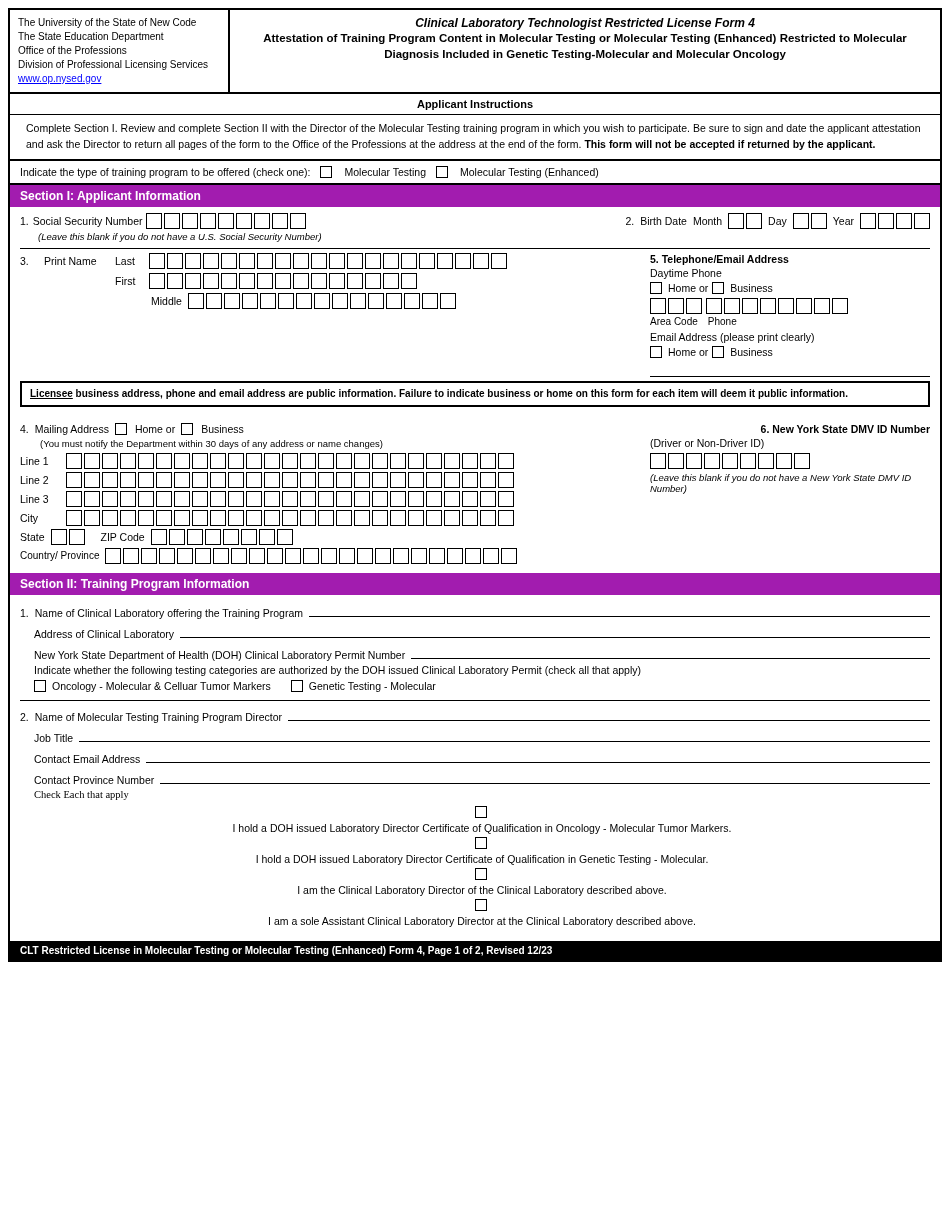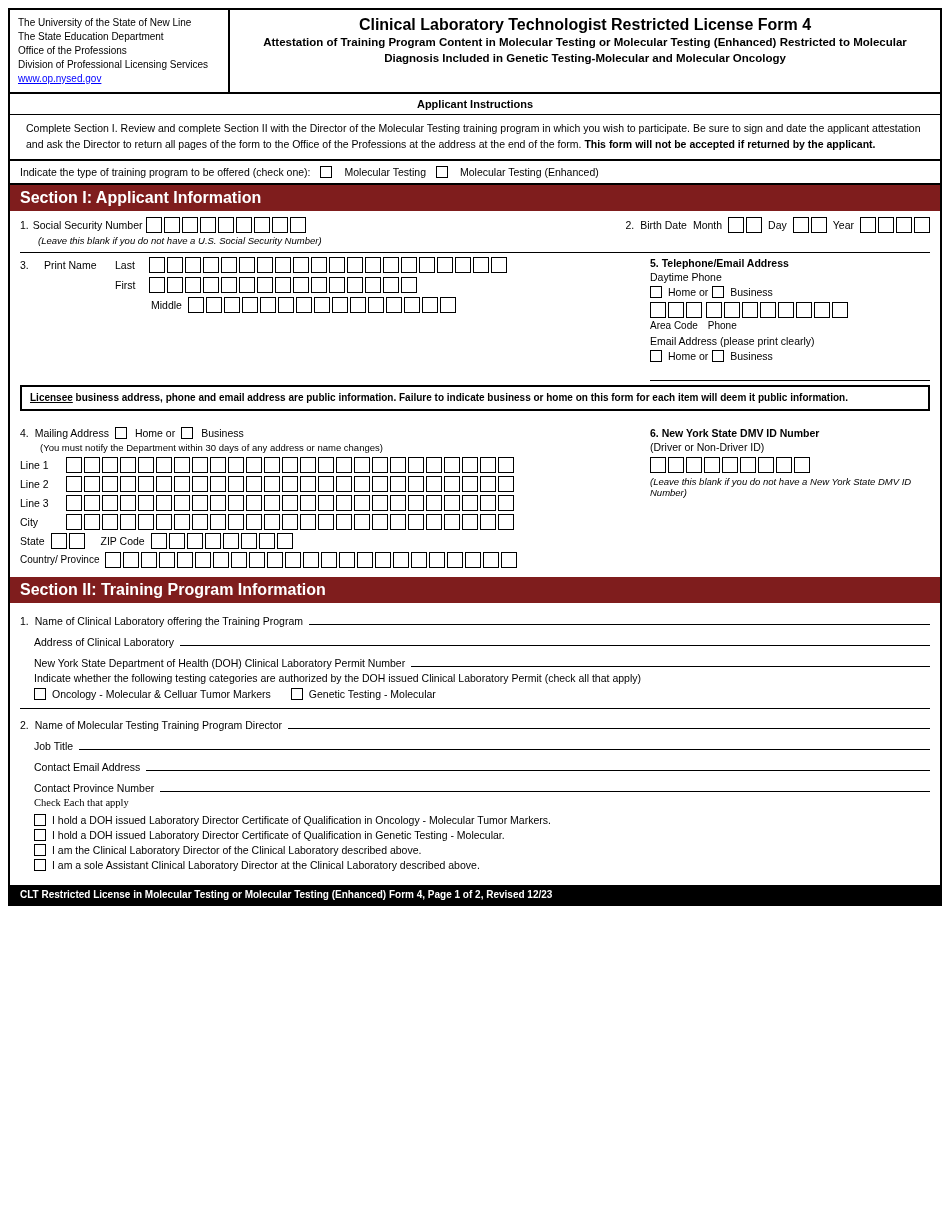--- a/index.html
+++ b/index.html
@@ -32,22 +32,23 @@
     .header-left a {
       color: blue;
       text-decoration: underline;
     }
     .header-right {
       flex: 1;
       padding: 6px 10px;
       text-align: center;
     }
     .header-right h1 {
-      font-size: 16px;
+      font-size: 12px;
       font-weight: bold;
+      font-style: italic;
     }
     .header-right p {
       font-size: 11.5px;
       font-weight: bold;
       line-height: 1.4;
     }
     
     .instructions-header {
       text-align: center;
       font-weight: bold;
@@ -64,25 +65,25 @@
     .training-type-row {
       padding: 5px 10px;
       border-bottom: 2px solid #000;
       font-size: 10.5px;
       display: flex;
       align-items: center;
       gap: 10px;
     }
     
     .section-header {
-      background: #7f1d1d;
+      background: #a21caf;
       color: #fff;
       font-weight: bold;
       padding: 4px 10px;
-      font-size: 16px;
+      font-size: 12px;
     }
     
     .form-body {
       padding: 6px 10px;
     }
     .two-col {
       display: flex;
       gap: 10px;
     }
     .char-box {
@@ -148,20 +149,21 @@
       flex: 1;
       border-bottom: 1px solid #000;
       height: 16px;
     }
     .checkbox-row {
       display: flex;
       align-items: center;
       gap: 4px;
       margin-bottom: 3px;
       font-size: 10.5px;
+      flex-direction: column;
     }
     .footer-bar {
       background: #000;
       color: #fff;
       font-size: 10px;
       padding: 4px 10px;
       font-weight: bold;
     }
     .divider {
       border-bottom: 1px solid #000;
@@ -184,21 +186,21 @@
       margin-bottom: 3px;
     }
   </style>
 </head>
 <body>
 
 <div class="outer">
 
   <div class="header-row">
     <div class="header-left">
-      <div>The University of the State of New Line</div>
+      <div>The University of the State of New Code</div>
       <div>The State Education Department</div>
       <div>Office of the Professions</div>
       <div>Division of Professional Licensing Services</div>
       <a>www.op.nysed.gov</a>
     </div>
     <div class="header-right">
       <h1>Clinical Laboratory Technologist Restricted License Form 4</h1>
       <p>Attestation of Training Program Content in Molecular Testing or Molecular Testing (Enhanced) Restricted to Molecular Diagnosis Included in Genetic Testing-Molecular and Molecular Oncology</p>
     </div>
   </div>
@@ -561,21 +563,21 @@
               <span class="char-box"></span>
               <span class="char-box"></span>
               <span class="char-box"></span>
               <span class="char-box"></span>
               <span class="char-box"></span>
           </div>
         </div>
       </div>
 
       <div style="width:280px;min-width:280px;">
-        <div style="font-size:10.5px;font-weight:bold;margin-bottom:2px;">
+        <div style="font-size:10.5px;font-weight:bold;margin-bottom:2px;text-align:right;">
           6. <span>New York State DMV ID Number</span>
         </div>
         <div style="font-size:10.5px;margin-bottom:4px;">(Driver or Non-Driver ID)</div>
         <div style="display:flex;gap:2px;margin-bottom:3px;">
           <span class="char-box"></span>
             <span class="char-box"></span>
             <span class="char-box"></span>
             <span class="char-box"></span>
             <span class="char-box"></span>
             <span class="char-box"></span>

